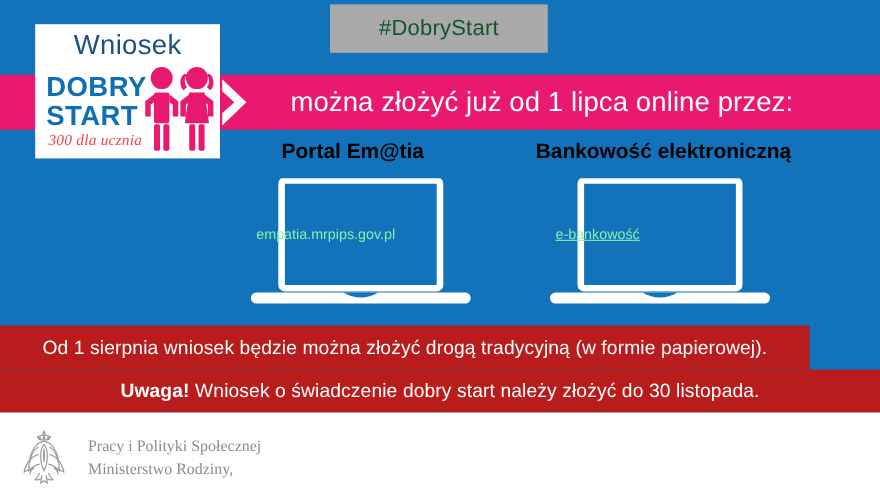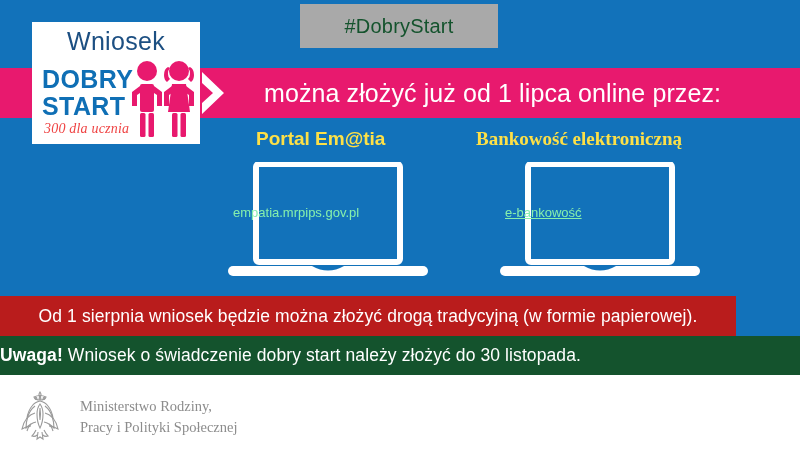--- a/index.html
+++ b/index.html
@@ -29,23 +29,24 @@
     width: 736px; height: 40px;
     background: #b91c1c;
     display: flex;
     align-items: center;
     justify-content: center;
   }
   .band-blue-note {
     position: absolute;
     left: 0; top: 336px;
     width: 800px; height: 39px;
-    background: #14532d;
-    display: flex;
-    align-items: center;
+    background: #b91c1c;
+    display: flex;
+    align-items: center;
+    justify-content: center;
   }
   .footer-white {
     position: absolute;
     left: 0; top: 375px;
     width: 800px; height: 75px;
     background: #ffffff;
   }
 
   
   .hashtag-box {
@@ -124,27 +125,27 @@
     font-weight: 400;
     letter-spacing: 0.1px;
     white-space: nowrap;
     margin-left: 16px;
   }
 
   
   .col-heading {
     position: absolute;
     top: 128px;
-    color: #fde047;
+    color: #000000;
     font-size: 19px;
     font-weight: bold;
     white-space: nowrap;
   }
   .col-heading.left  { left: 256px; }
-  .col-heading.right { left: 476px; font-family: Liberation Serif, serif; }
+  .col-heading.right { left: 487px; }
 
   
   .laptop {
     position: absolute;
     top: 162px;
   }
   .laptop.left  { left: 228px; }
   .laptop.right { left: 500px; }
   .screen-label {
     position: absolute;
@@ -272,17 +273,17 @@
       <path d="M22 42 q-2 4 -4 6 q3 1 5 -1"></path>
       <path d="M30 42 q2 4 4 6 q-3 1 -5 -1"></path>
       <path d="M24 44 l-1 7 l3 -2 l3 2 l-1 -7"></path>
       <path d="M17 36 q-3 3 -4 7"></path>
       <path d="M35 36 q3 3 4 7"></path>
       <path d="M26 20 q-1 6 0 12 q1 -6 0 -12"></path>
     </g>
   </svg>
 
   <div class="ministry-text">
+    <div>Pracy i Polityki Społecznej</div>
     <div>Ministerstwo Rodziny,</div>
-    <div>Pracy i Polityki Społecznej</div>
   </div>
 
 </div>
 
 </body></html>

